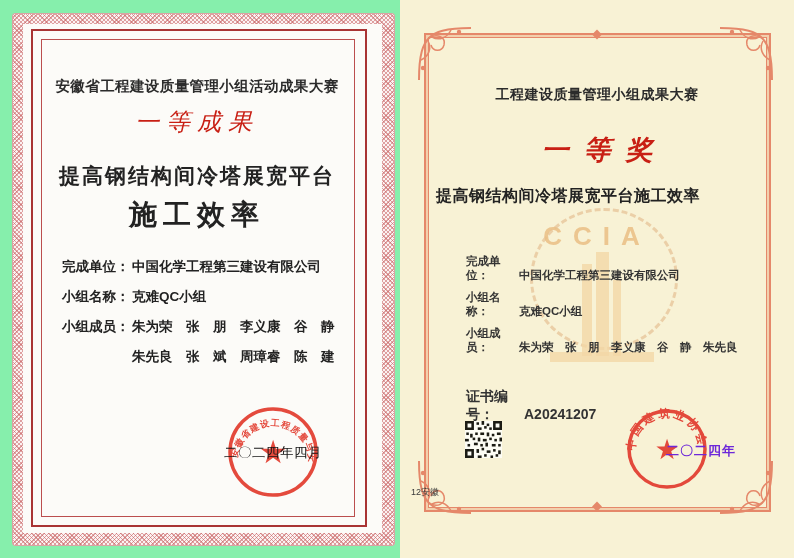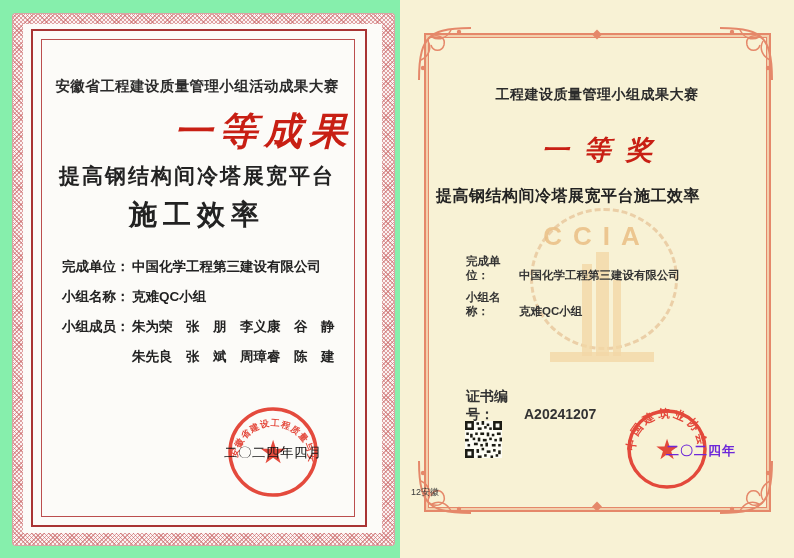--- a/index.html
+++ b/index.html
@@ -14,23 +14,23 @@
           repeating-linear-gradient(-45deg, rgba(198,92,92,.55) 0 1px, rgba(255,255,255,0) 1px 3px),
           #fbf2f2;
         border:1px solid #d9a3a3;border-radius:3px;}
   .lace-core{position:absolute;left:23px;top:24px;width:359px;height:509px;background:#fcfbf8;}
   .frame-thick{position:absolute;left:31px;top:29px;width:332px;height:494px;
                border:2.5px solid #a93434;}
   .frame-thin{position:absolute;left:41px;top:39px;width:312px;height:476px;
               border:1px solid #bb4e4e;}
   .l-title{position:absolute;left:40px;top:77px;width:314px;text-align:center;
            font-size:14.5px;font-weight:bold;color:#2b2b2b;letter-spacing:.4px;}
-  .l-award{position:absolute;left:40px;top:106px;width:314px;text-align:right;
-           font-family:"Liberation Serif",serif;font-style:italic;font-weight:bold;
-           font-size:38px;color:#c81f14;letter-spacing:7px;}
+  .l-award{position:absolute;left:40px;top:106px;width:314px;text-align:center;
+           font-family:"Liberation Serif",serif;font-style:italic;font-weight:normal;
+           font-size:24px;color:#c81f14;letter-spacing:7px;}
   .l-proj1{position:absolute;left:40px;top:162px;width:314px;text-align:center;
            font-family:Liberation Mono, monospace;font-weight:bold;font-size:21px;
            color:#222;letter-spacing:2px;}
   .l-proj2{position:absolute;left:40px;top:196px;width:314px;text-align:center;
            font-family:"Liberation Serif",serif;font-weight:bold;font-size:28px;
            color:#222;letter-spacing:6px;}
   .l-fields{position:absolute;left:62px;top:258px;width:280px;}
   .l-fields .row{margin-bottom:13px;font-size:13.5px;font-weight:bold;color:#222;line-height:17px;}
   .l-fields .lab{display:inline-block;width:70px;}
   .l-seal{position:absolute;left:225px;top:404px;opacity:.92;}
@@ -175,20 +175,23 @@
     <div class="r-award">一等奖</div>
     <div class="r-proj">提高钢结构间冷塔展宽平台施工效率</div>
 
     <div class="r-fields">
       <div class="row">
         <span class="lab">完成单位：</span><span class="val">中国化学工程第三建设有限公司</span>
       </div>
       <div class="row">
         <span class="lab">小组名称：</span><span class="val">克难QC小组</span>
       </div>
+      <div class="row">
+        <span class="lab">小组成员：</span><span class="val">朱为荣　张　朋　李义康　谷　静　朱先良</span>
+      </div>
     </div>
 
     <div class="r-certno">
       <span class="lab">证书编号：</span><span>A20241207</span>
     </div>
 
     <svg class="qr" viewBox="0 0 29 29">
       <rect width="29" height="29" fill="#fdfdf5"></rect>
       <g fill="#1c1c14">
         <path d="M0 0h7v7h-7z M2 2v3h3v-3z" fill-rule="evenodd"></path>

